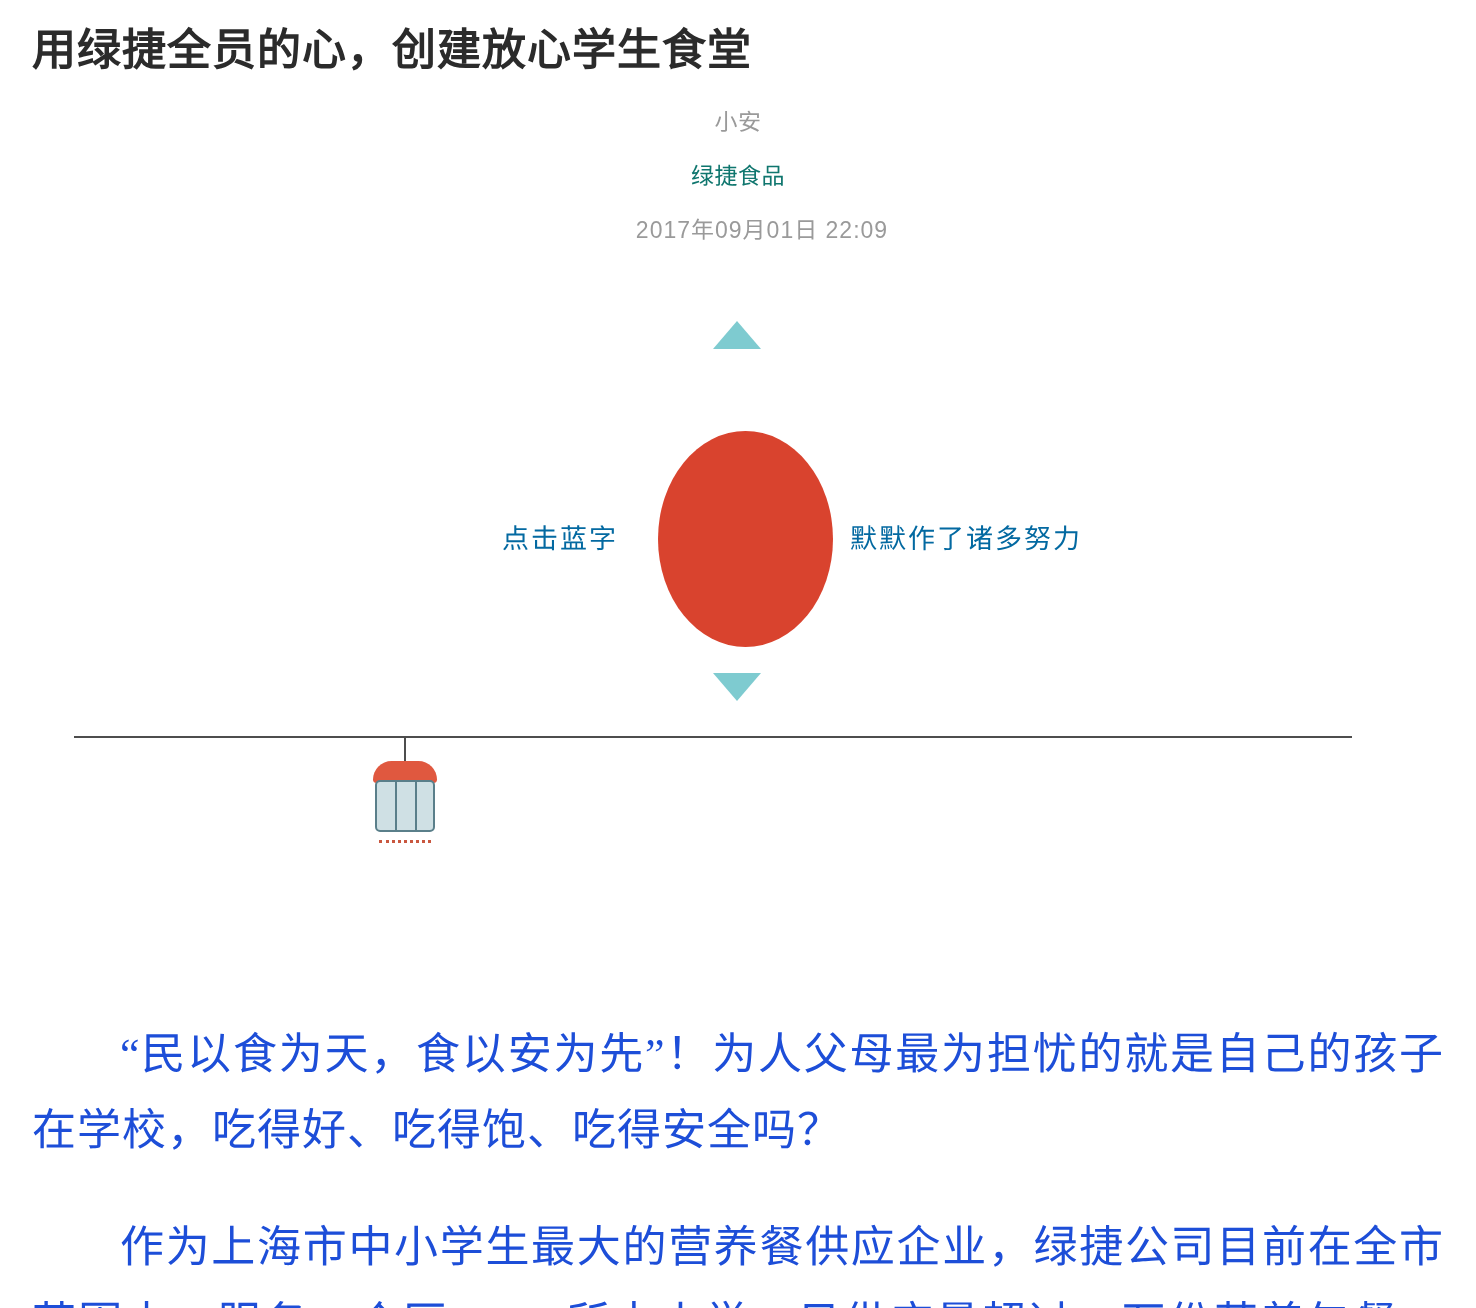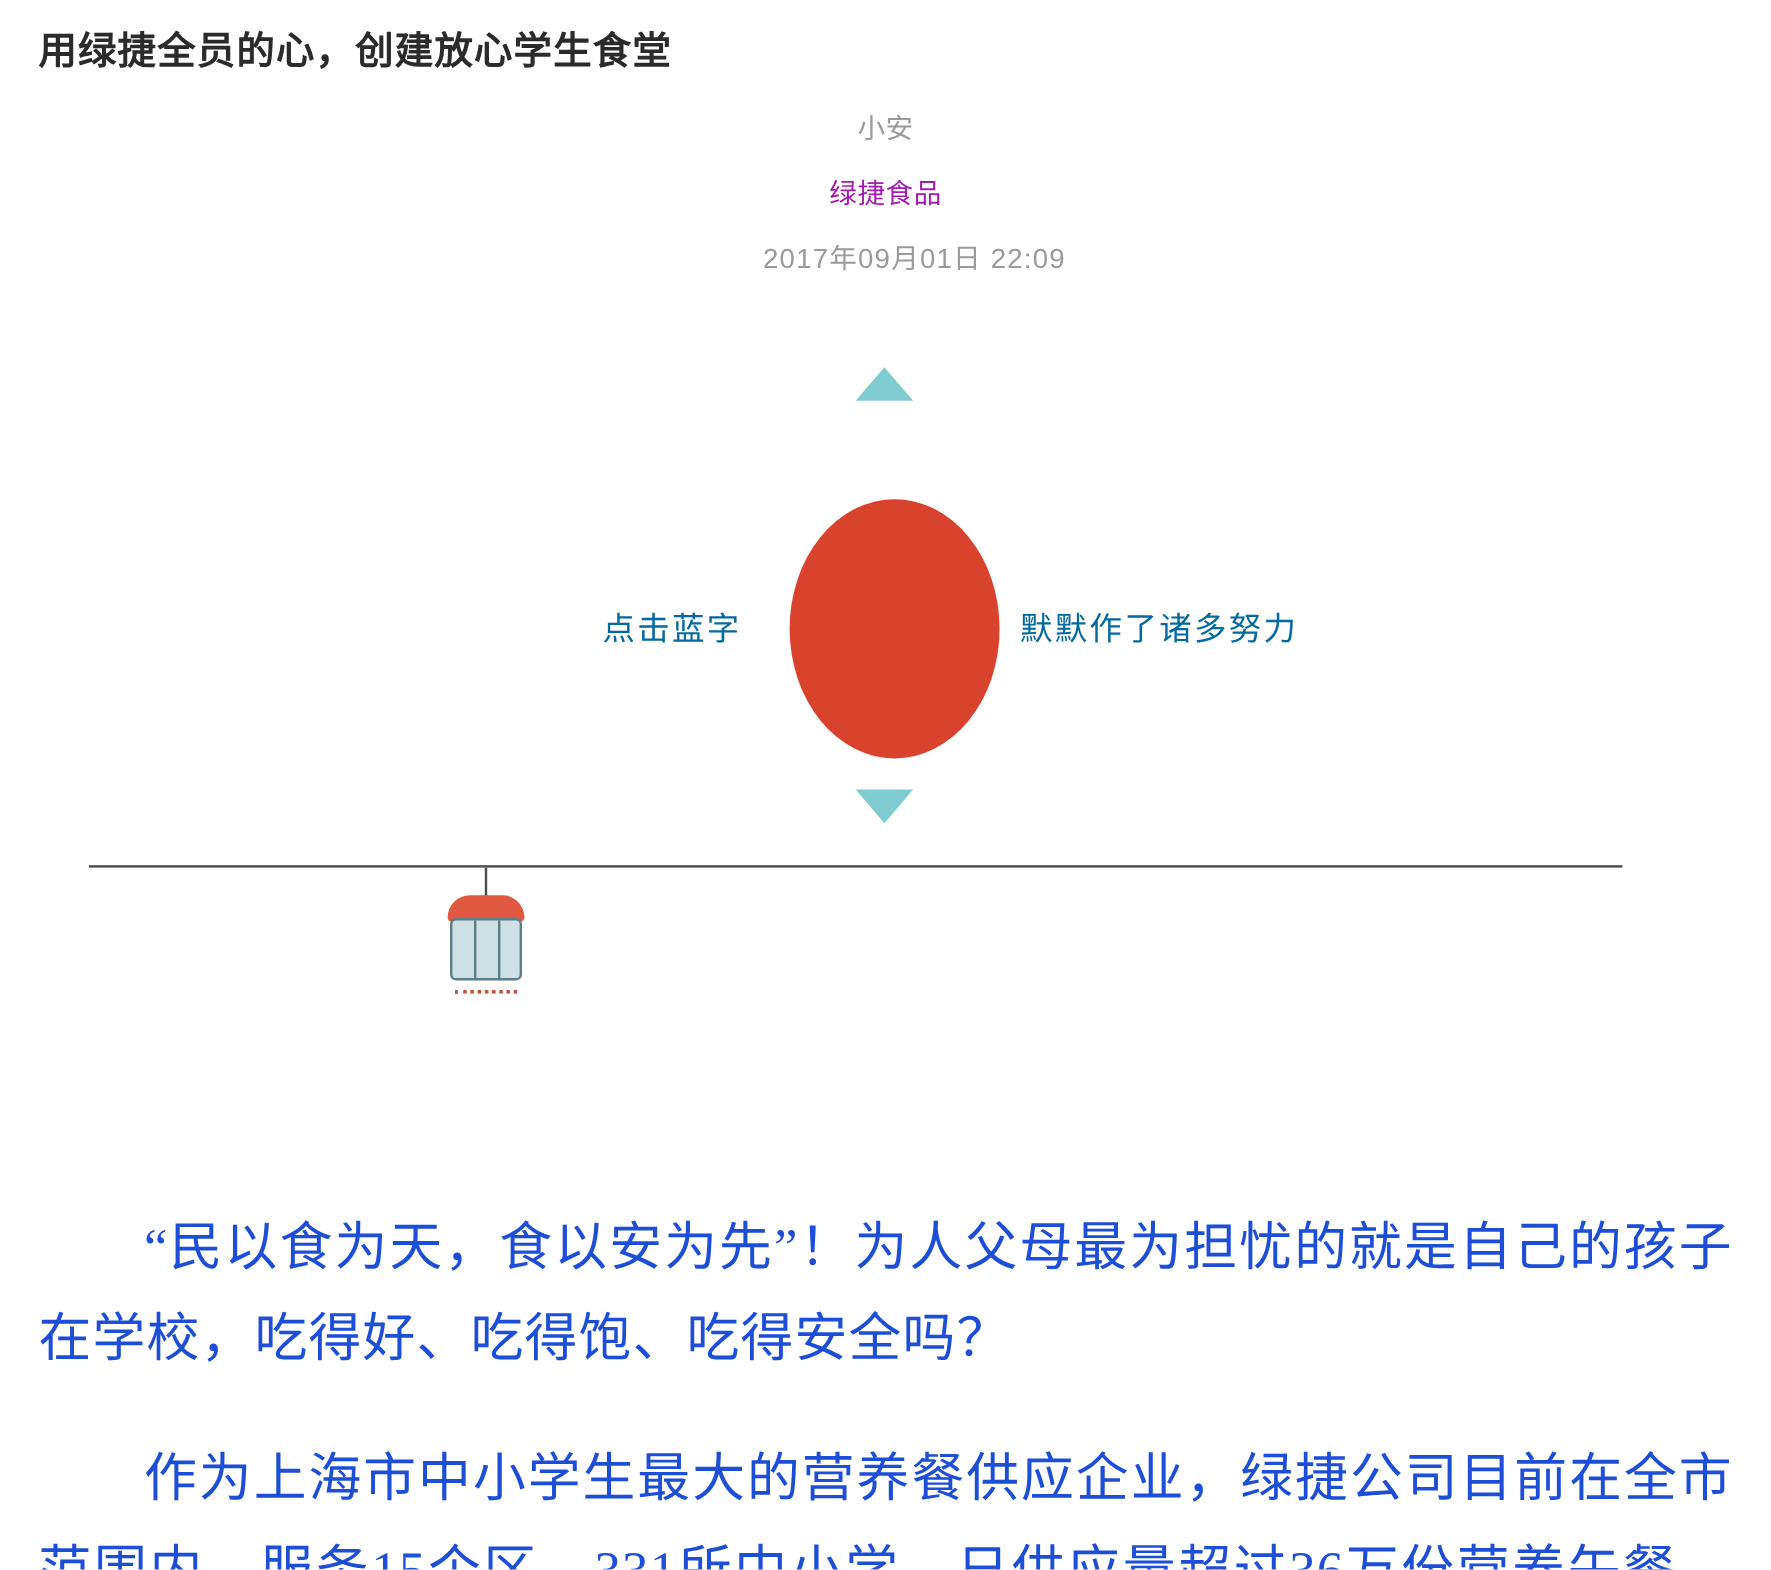--- a/index.html
+++ b/index.html
@@ -15,40 +15,40 @@
     position: relative;
   }
   .page {
     width: 1476px;
     min-height: 1308px;
     box-sizing: border-box;
     padding: 0 32px;
     position: relative;
   }
   .article-title {
-    font-size: 32px;
+    font-size: 44px;
     font-weight: bold;
     color: #2b2b2b;
     letter-spacing: 1px;
     line-height: 1.25;
     margin: 22px 0 0 0;
     padding: 0;
   }
   .meta-row {
     margin-top: 26px;
     display: flex;
     align-items: center;
     gap: 20px;
     font-size: 23px;
     color: #9a9a9a;
     letter-spacing: 0.5px;
     flex-direction: column;
   }
   .meta-author { color: #9a9a9a; }
-  .meta-account { color: #a21caf; }
+  .meta-account { color: #0f766e; }
   .meta-date { color: #9a9a9a; letter-spacing: 1px; margin-left: 48px; }
 
   
   .banner {
     position: relative;
     height: 660px;
     margin-top: 46px;
   }
   .tri {
     position: absolute;

